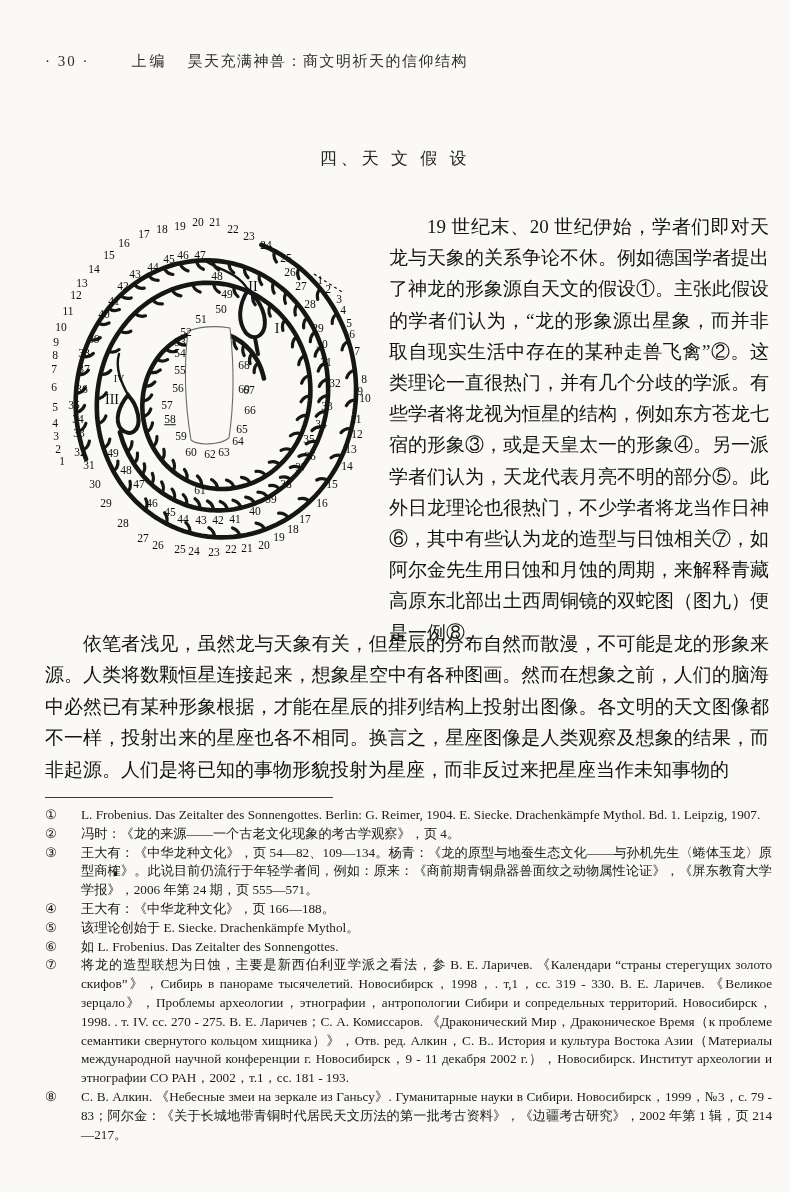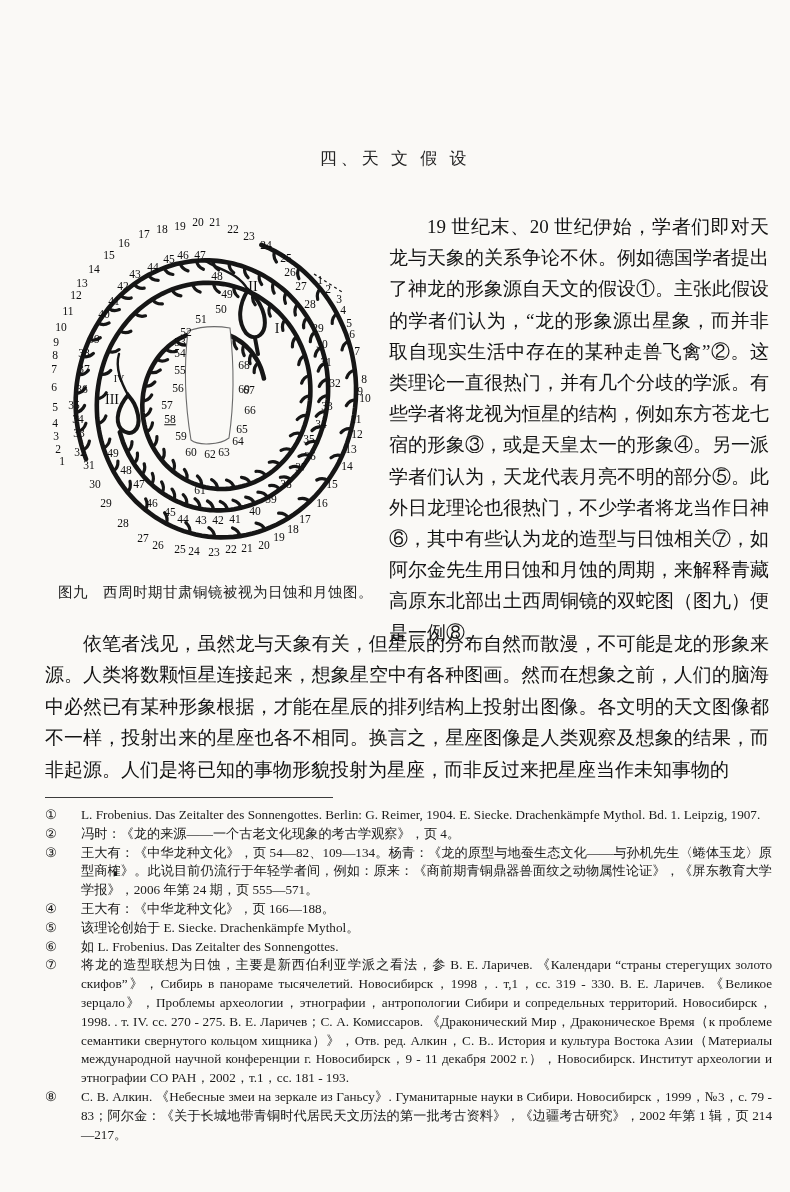--- a/index.html
+++ b/index.html
@@ -26,20 +26,25 @@
              line-height:18.8px;color:#1a1a1a;}
   .fn{display:flex;}
   .fn-num{flex:0 0 36px;width:36px;}
   .fn-text{flex:1;text-align:justify;}
 </style>
 </head>
 <body>
 
 <div class="page">
 
+  <div class="header">
+    <span class="pg">· 30 ·</span>
+    <span class="part">上编</span>
+    <span class="btitle">昊天充满神兽：商文明祈天的信仰结构</span>
+  </div>
 
   <div class="section-title">四、天 文 假 设</div>
 
   <div class="figure">
     <svg id="fig-svg" width="336" height="372" viewBox="0 0 336 372">
         <path d="M209.4,32.9L216.1,35.8L222.8,39.1L229.2,42.8L235.5,46.8L241.5,51.0L247.4,55.6L253.0,60.5L258.3,65.6L263.4,71.1L268.3,76.7L272.9,82.6L277.2,88.7L281.2,95.0L284.9,101.5L288.2,108.2L291.3,115.1L294.1,122.0L296.5,129.1L298.6,136.3L300.3,143.6L301.7,150.9L302.8,158.3L303.6,165.7L304.0,173.1L304.0,180.5L303.8,187.9L303.1,195.3L302.2,202.6L300.9,209.8L299.3,216.9L297.4,223.9L295.2,230.8L292.7,237.6L289.9,244.1L286.8,250.6L283.4,256.8L279.7,262.8L275.8,268.6L271.6,274.2L267.2,279.6L262.6,284.7L257.7,289.5L252.7,294.1L247.4,298.4L242.0,302.3L236.5,306.0L230.7,309.4L224.9,312.5L218.9,315.2L212.9,317.7L206.7,319.8L200.5,321.5L194.2,323.0L187.9,324.1L181.5,324.9L175.2,325.3L168.8,325.4L162.5,325.1L156.2,324.6L149.9,323.7L143.8,322.5L137.7,320.9L131.7,319.1L125.8,316.9L120.0,314.4L114.3,311.7L108.9,308.6L103.5,305.3L98.4,301.7L93.4,297.9L88.6,293.8L84.0,289.5L79.7,284.9L75.5,280.2L71.6,275.2L68.0,270.1L64.6,264.7L61.4,259.3L58.5,253.6L55.9,247.9L53.5,242.0L51.4,236.1L49.6,230.0L48.1,223.9L46.9,217.7L45.9,211.5L45.2,205.3L44.9,199.0L44.8,192.8L45.0,186.6L45.4,180.4L46.2,174.3L47.2,168.2L48.5,162.2L50.1,156.3L51.9,150.5L53.9,144.8L56.3,139.3L58.8,133.9L61.6,128.7L64.7,123.6L67.9,118.7L71.4,114.0L75.0,109.5L78.8,105.2L82.8,101.2L87.0,97.3L91.4,93.7L95.8,90.4L100.5,87.3L105.2,84.4L110.0,81.8L115.0,79.5L120.0,77.4L125.1,75.7L130.2,74.2L135.4,72.9L140.6,72.0L145.9,71.3L151.1,70.9L156.4,70.8L161.6,71.0L166.8,71.4L171.9,72.1L177.0,73.1L182.1,74.4L187.0,75.9L191.9,77.6L196.6,79.6L201.3,81.9L205.8,84.3L210.2,87.1L214.4,90.0L218.5,93.1L222.4,96.5L226.2,100.0L229.8,103.7L233.2,107.6L236.4,111.6L239.4,115.8L242.2,120.2L244.8,124.6L247.1,129.2L249.3,133.9L251.2,138.7L252.9,143.5L254.4,148.5L255.7,153.4L256.7,158.5L257.5,163.5L258.0,168.6L258.3,173.6L258.4,178.7L258.3,183.8L257.9,188.8L257.3,193.7L256.5,198.7L255.5,203.5L254.2,208.3L252.8,213.0L251.1,217.6L249.3,222.0L247.2,226.4L245.0,230.6L242.5,234.7L240.0,238.6L237.2,242.4L234.3,246.0L231.2,249.5L228.0,252.7L224.7,255.8L221.2,258.7L217.7,261.4L214.0,263.9L210.2,266.2L206.4,268.2L202.4,270.1L198.5,271.7L194.4,273.1L190.3,274.3L186.2,275.3L182.1,276.1L178.0,276.6L173.8,276.9L169.7,277.0L165.5,276.9L161.5,276.5L157.4,276.0L153.4,275.2L149.4,274.2L145.6,273.0L141.8,271.6L138.0,270.0L134.4,268.3L130.9,266.3L127.5,264.2L124.2,261.9L121.0,259.4L117.9,256.8L115.0,254.0L112.2,251.1L109.6,248.1L107.1,244.9L104.8,241.6L102.7,238.2L100.7,234.8L98.8,231.2L97.2,227.6L95.7,223.9L94.4,220.1L93.3,216.3L92.4,212.4L91.6,208.5L91.0,204.7L90.6,200.7L90.4,196.8L90.3,192.9L90.5,189.1L90.8,185.2L91.2,181.4L91.9,177.7L92.7,174.0L93.7,170.3L94.8,166.8L96.1,163.3L97.5,159.9L99.1,156.6L100.8,153.4L102.7,150.3L104.6,147.3L106.7,144.5L108.9,141.8L111.3,139.2L113.7,136.8L116.2,134.5L118.8,132.3L121.5,130.4L124.2,128.5L127.1,126.8L129.9,125.3L132.9,124.0L135.8,122.8L138.8,121.8L141.8,120.9L144.9,120.2L147.9,119.7L151.0,119.3L154.0,119.2L157.1,119.1L160.1,119.3L163.1,119.6L166.0,120.0L168.9,120.7L171.8,121.4L174.6,122.3L177.4,123.4L180.0,124.6L182.6,125.9L185.2,127.4L187.6,129.0L190.0,130.7L192.2,132.5L194.4,134.5L196.4,136.5L198.4,138.6L200.2,140.9L201.9,143.2L203.5,145.6L205.0,148.0L206.4,150.5L207.6,153.1L208.7,155.7L209.7,158.4L210.5,161.1L211.3,163.8L211.9,166.5" fill="none" stroke="#161616" stroke-width="4.6" stroke-linecap="round"></path>
         <path d="M222.8,39.1 Q220.5,44.7 224.4,50.0" fill="none" stroke="#161616" stroke-width="3.2" stroke-linecap="round"></path>
         <path d="M247.4,55.6 Q244.1,60.7 246.9,66.6" fill="none" stroke="#161616" stroke-width="3.2" stroke-linecap="round"></path>
         <path d="M268.3,76.7 Q264.1,81.0 265.7,87.4" fill="none" stroke="#161616" stroke-width="3.2" stroke-linecap="round"></path>
         <path d="M284.9,101.5 Q279.9,105.0 280.2,111.5" fill="none" stroke="#161616" stroke-width="3.2" stroke-linecap="round"></path>
@@ -283,21 +288,20 @@
         <span class="fig-num" style="left: 197px; top: 179px;">67</span>
         <span class="fig-num" style="left: 192px; top: 154px; text-align: center;">68</span>
         <span class="fig-num" style="left: 192px; top: 138px; margin-top: 40px;">69</span>
         <span class="fig-num" style="left: 201px; top: 75px; font-size: 14px; font-style: normal;">II</span>
         <span class="fig-num" style="left: 225px; top: 117px; font-size: 14px; font-style: normal;">I</span>
         <span class="fig-num" style="left: 67px; top: 167px; font-size: 10px; font-style: normal;">IV</span>
         <span class="fig-num" style="left: 60px; top: 188px; font-size: 14px; font-style: normal; text-align: center;">III</span>
       </div>
   </div>
 
-  <div class="caption">图九　西周时期甘肃铜镜被视为日蚀和月蚀图。</div>
 
   <div class="col-right">19 世纪末、20 世纪伊始，学者们即对天龙与天象的关系争论不休。例如德国学者提出了神龙的形象源自天文的假设①。主张此假设的学者们认为，“龙的形象源出星象，而并非取自现实生活中存在的某种走兽飞禽”②。这类理论一直很热门，并有几个分歧的学派。有些学者将龙视为恒星的结构，例如东方苍龙七宿的形象③，或是天皇太一的形象④。另一派学者们认为，天龙代表月亮不明的部分⑤。此外日龙理论也很热门，不少学者将龙当作日神⑥，其中有些认为龙的造型与日蚀相关⑦，如阿尔金先生用日蚀和月蚀的周期，来解释青藏高原东北部出土西周铜镜的双蛇图（图九）便是一例⑧。</div>
 
   <div class="para2">依笔者浅见，虽然龙与天象有关，但星辰的分布自然而散漫，不可能是龙的形象来源。人类将数颗恒星连接起来，想象星空中有各种图画。然而在想象之前，人们的脑海中必然已有某种形象根据，才能在星辰的排列结构上投射出图像。各文明的天文图像都不一样，投射出来的星座也各不相同。换言之，星座图像是人类观察及想象的结果，而非起源。人们是将已知的事物形貌投射为星座，而非反过来把星座当作未知事物的</div>
 
   <div class="fn-rule"></div>
 
   <div class="footnotes">
     <div class="fn">
       <span class="fn-num">①</span>

